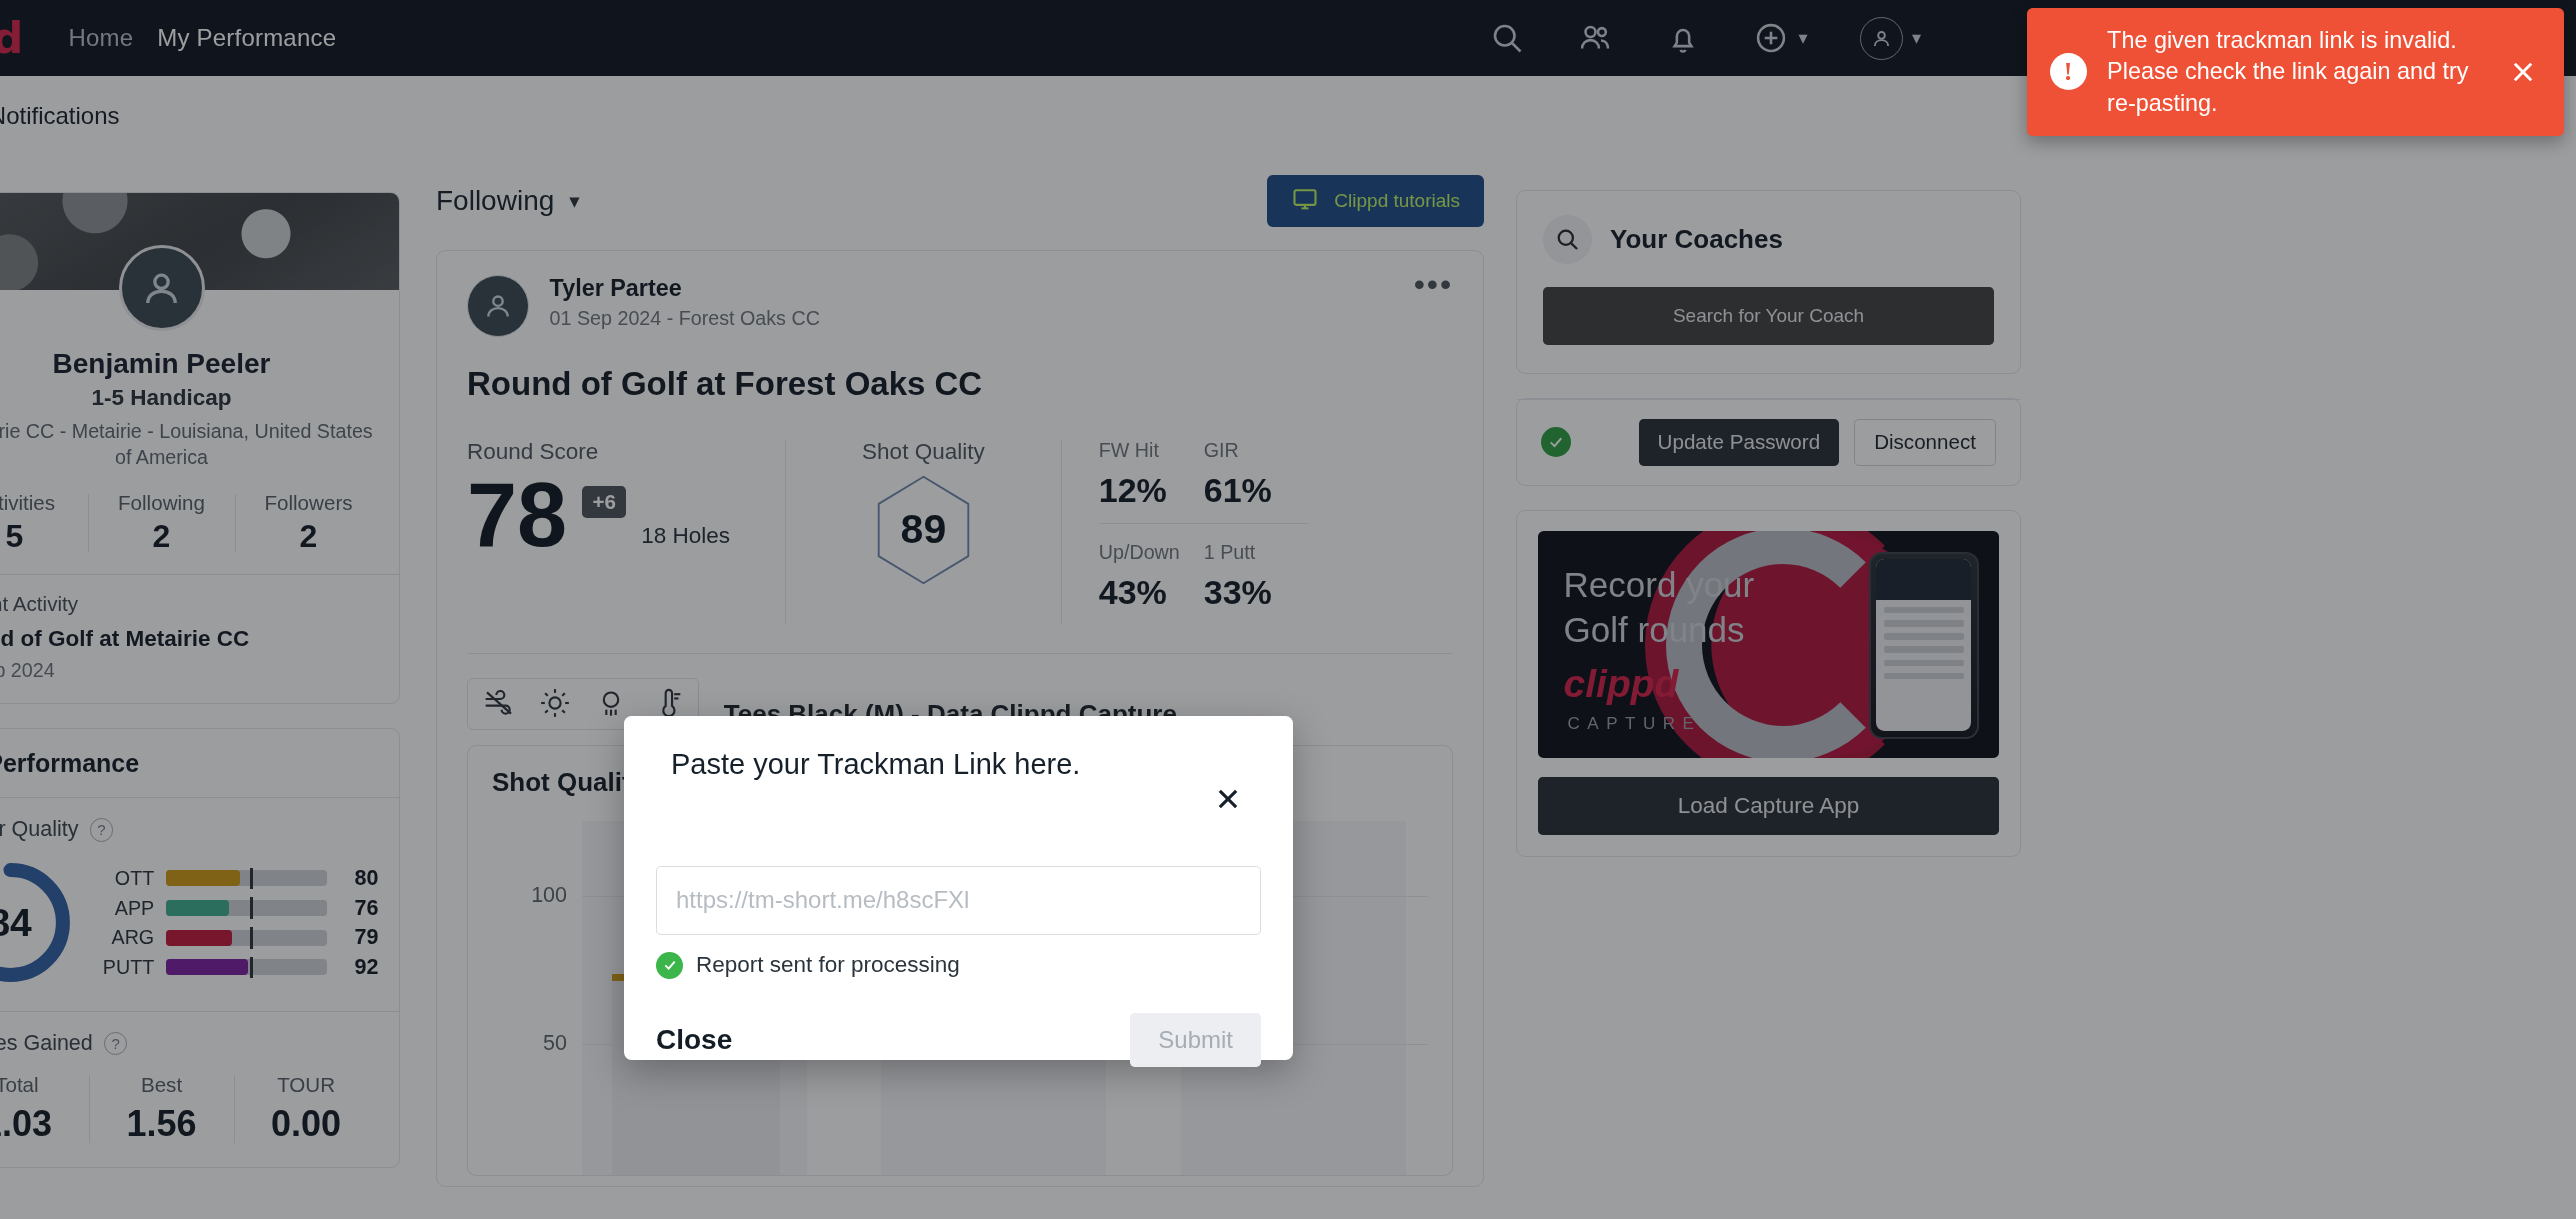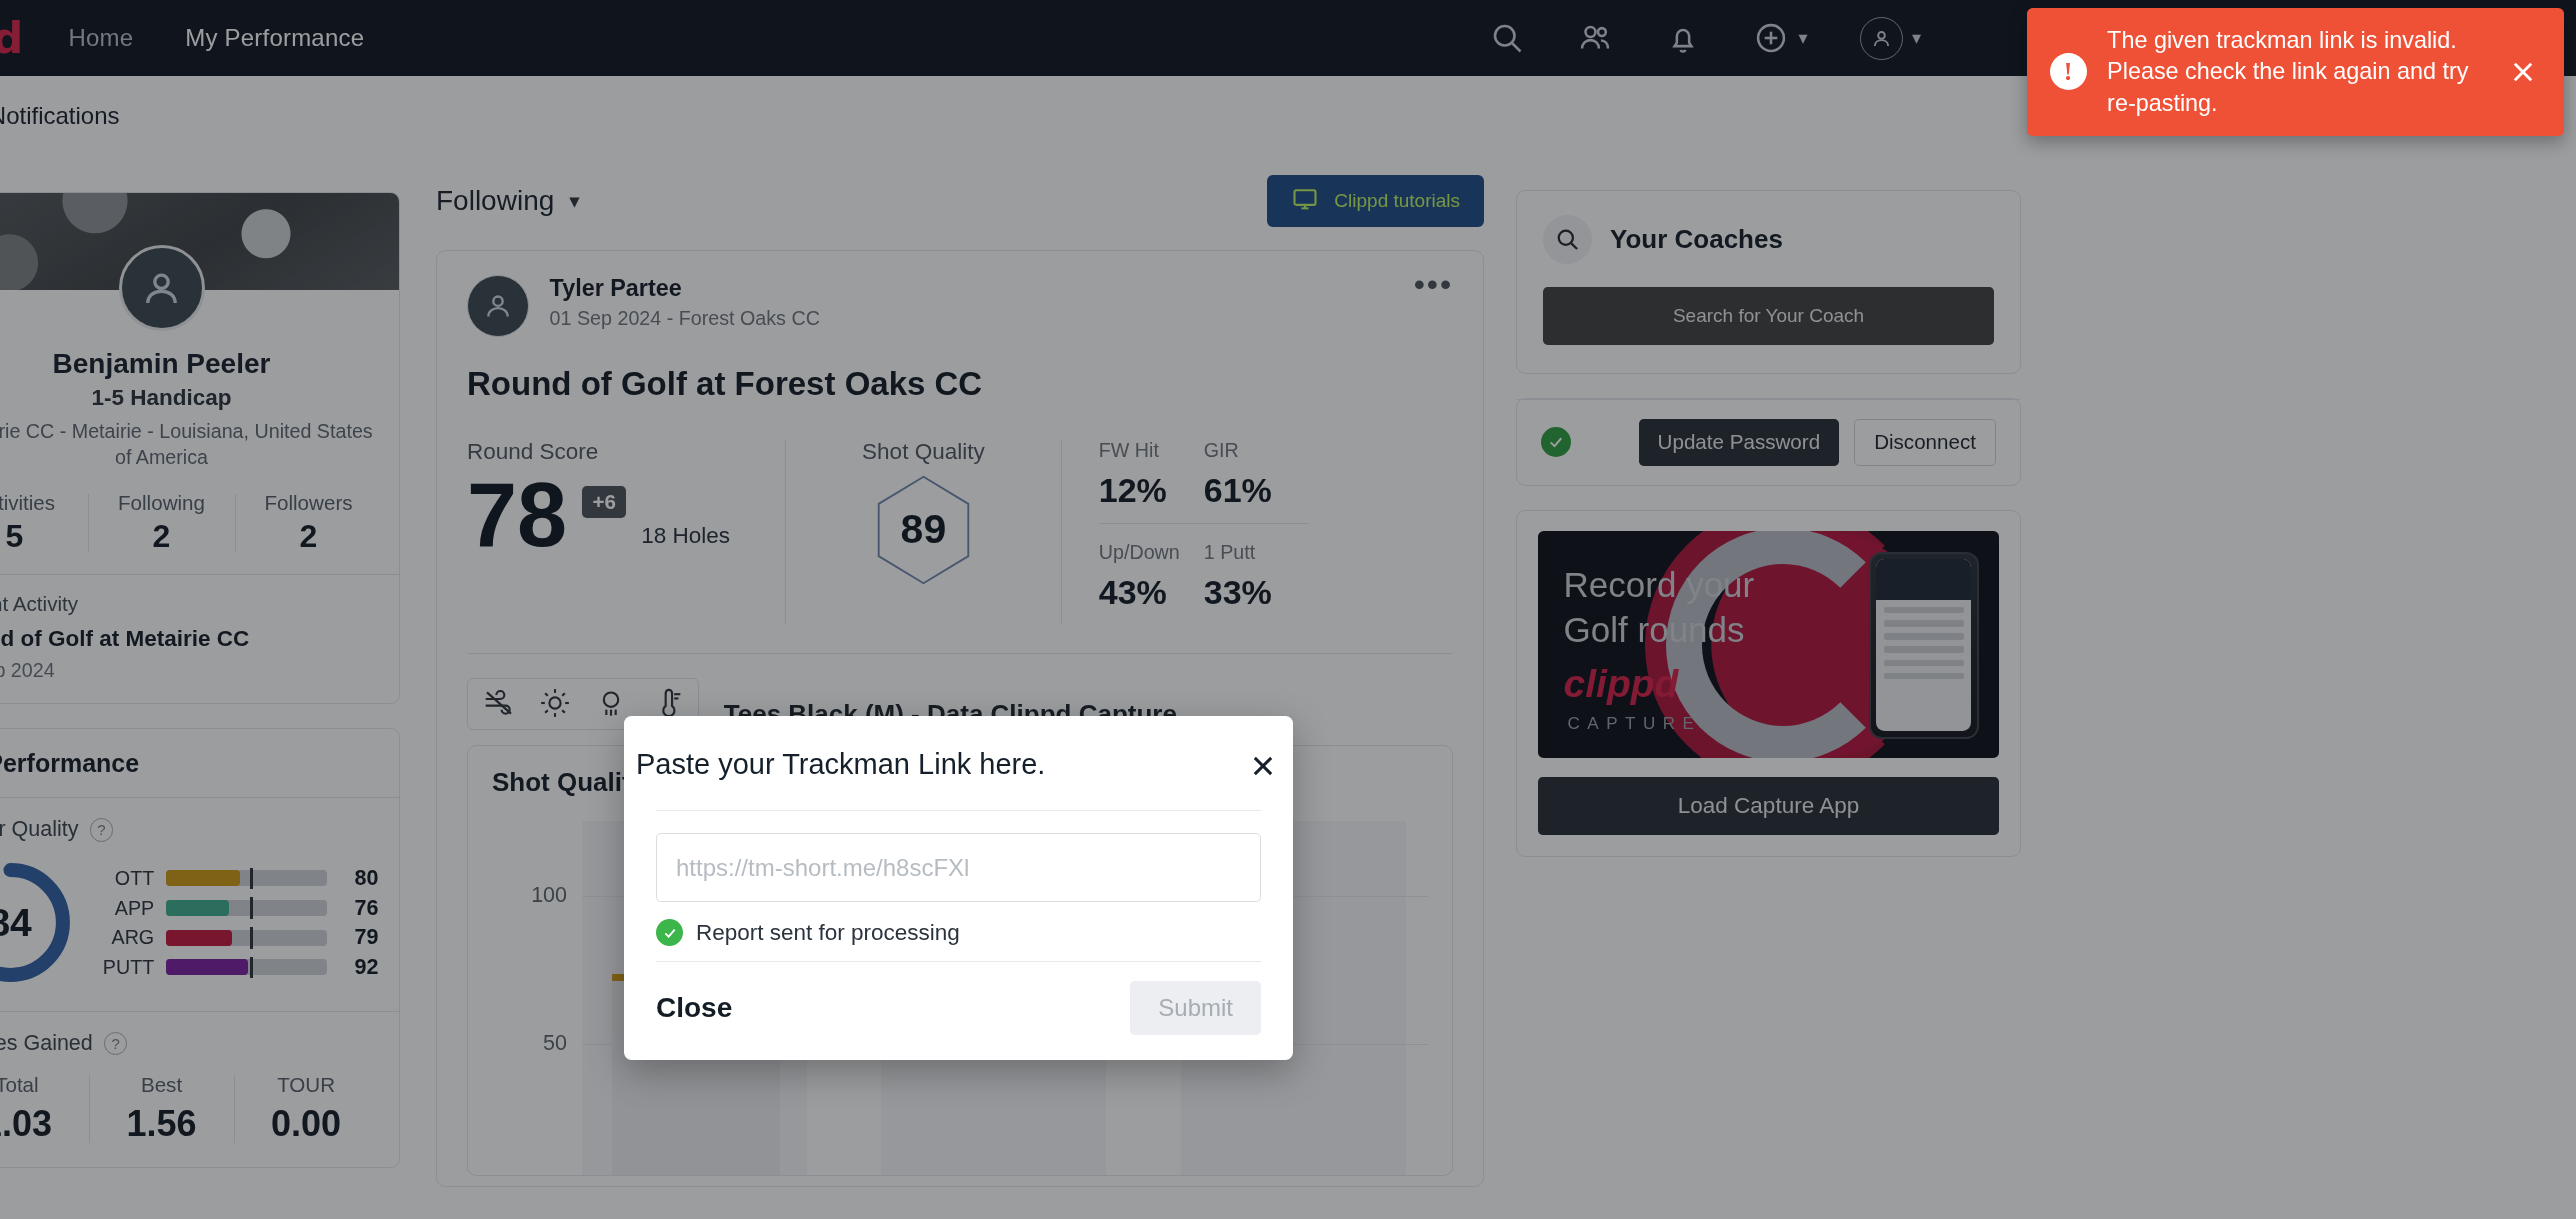--- a/index.html
+++ b/index.html
@@ -17,21 +17,21 @@
   
   .topnav {
     position: absolute; left: 0; top: 0; width: 2576px; height: 76px;
     background: #0f1620; display: flex; align-items: center;
   }
   .brand-mark {
     margin-left: -7.5px; width: 37px; height: 43px;
     color: #d7234a; font-size: 43px; font-weight: 700; line-height: 43px;
     font-family: "DejaVu Sans", sans-serif; overflow: hidden;
   }
-  .navlinks { display: flex; align-items: center; gap: 52px; margin-left: 39px; }
+  .navlinks { display: flex; align-items: center; gap: 24px; margin-left: 39px; }
   .navlink { color: #b9bfc7; font-size: 24px; letter-spacing: 0.2px; cursor: pointer; }
   .navlink.active { color: #ffffff; }
   .nav-right { margin-left: auto; display: flex; align-items: center; gap: 52px; padding-right: 655px; }
   .navicon { width: 36px; height: 36px; color: #ced3d9; display: flex; align-items: center; justify-content: center; cursor: pointer; }
   .navicon svg { width: 36px; height: 36px; stroke: currentColor; fill: none; stroke-width: 1.7; }
   .with-caret { display: flex; align-items: center; gap: 9.4px; }
   .caret { color: #ced3d9; font-size: 18px; line-height: 1; }
   .avatar-nav {
     width: 43px; height: 43px; border-radius: 50%; border: 1.5px solid #9aa3ad;
     display: flex; align-items: center; justify-content: center; color: #ced3d9;
@@ -218,21 +218,21 @@
   .phone .ln { height: 6.6px; margin: 6.6px 7.5px; background: #ccd1d6; border-radius: 1.9px; }
   .promo-btn { margin-top: 19px; width: 100%; height: 58px; background: #262e36; color: #e7e9ec; border: none; border-radius: 4.7px; font-size: 22.5px; cursor: pointer; font-family: inherit; }
 
   
   .scrim { position: absolute; inset: 0; background: rgba(20,22,26,.42); }
   .modal {
     position: absolute; left: 624px; top: 716px; width: 669px; height: 344px;
     background: #fff; border-radius: 7.5px; box-shadow: 0 11.2px 37px rgba(0,0,0,.28);
     display: flex; flex-direction: column;
   }
-  .modal-head { display: flex; align-items: flex-start; padding: 32px 12px 0; }
+  .modal-head { display: flex; align-items: flex-start; padding: 32px 47px 0; flex-direction: column; }
   .modal-title { font-size: 29px; color: #15202b; }
   .modal-x { margin-left: auto; width: 36px; height: 36px; cursor: pointer; display: flex; align-items: center; justify-content: center; }
   .modal-x svg { width: 28px; height: 28px; stroke: #15202b; stroke-width: 2.6; fill: none; }
   .modal-div { height: 0.9px; background: #e7e9eb; margin: 26px 32px 0; }
   .modal-body { padding: 22.5px 32px 0; }
   .link-input {
     width: 100%; height: 69px; border: 0.9px solid #d9dde1; border-radius: 4.7px;
     padding: 0 19px; font-size: 24px; color: #18222c; font-family: inherit; background: #fff;
   }
   .link-input::placeholder { color: #b6bcc2; }

